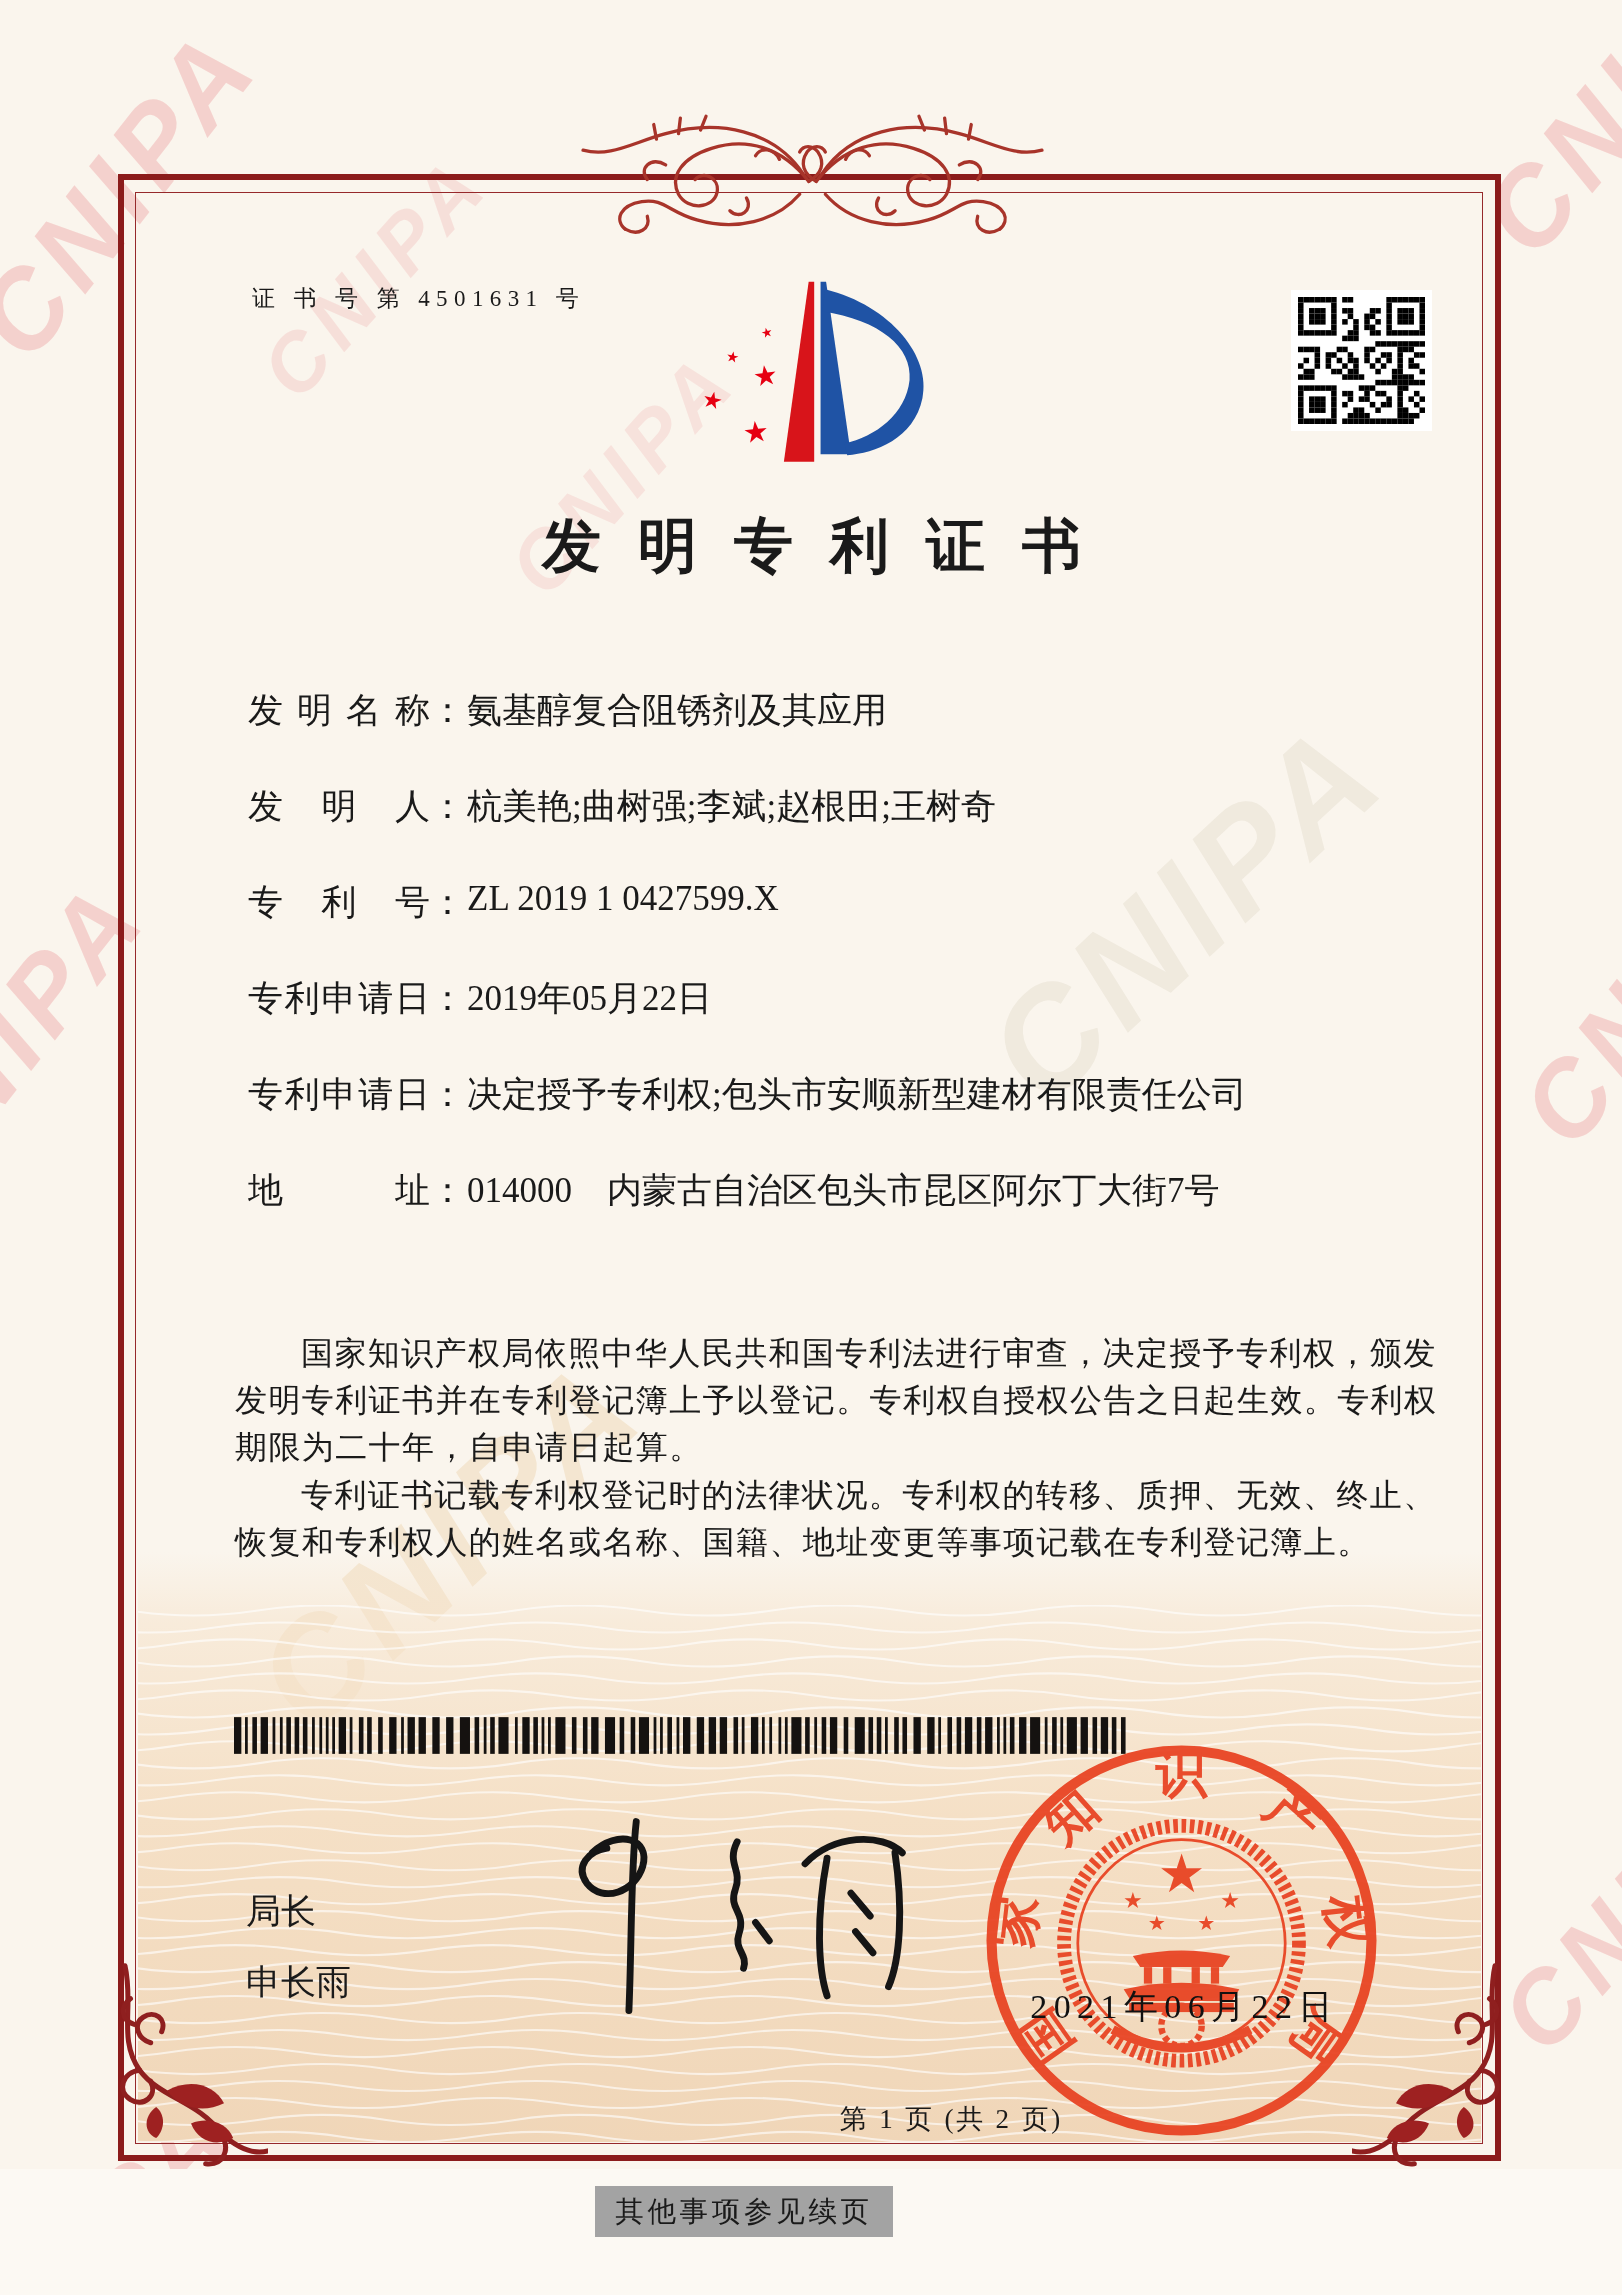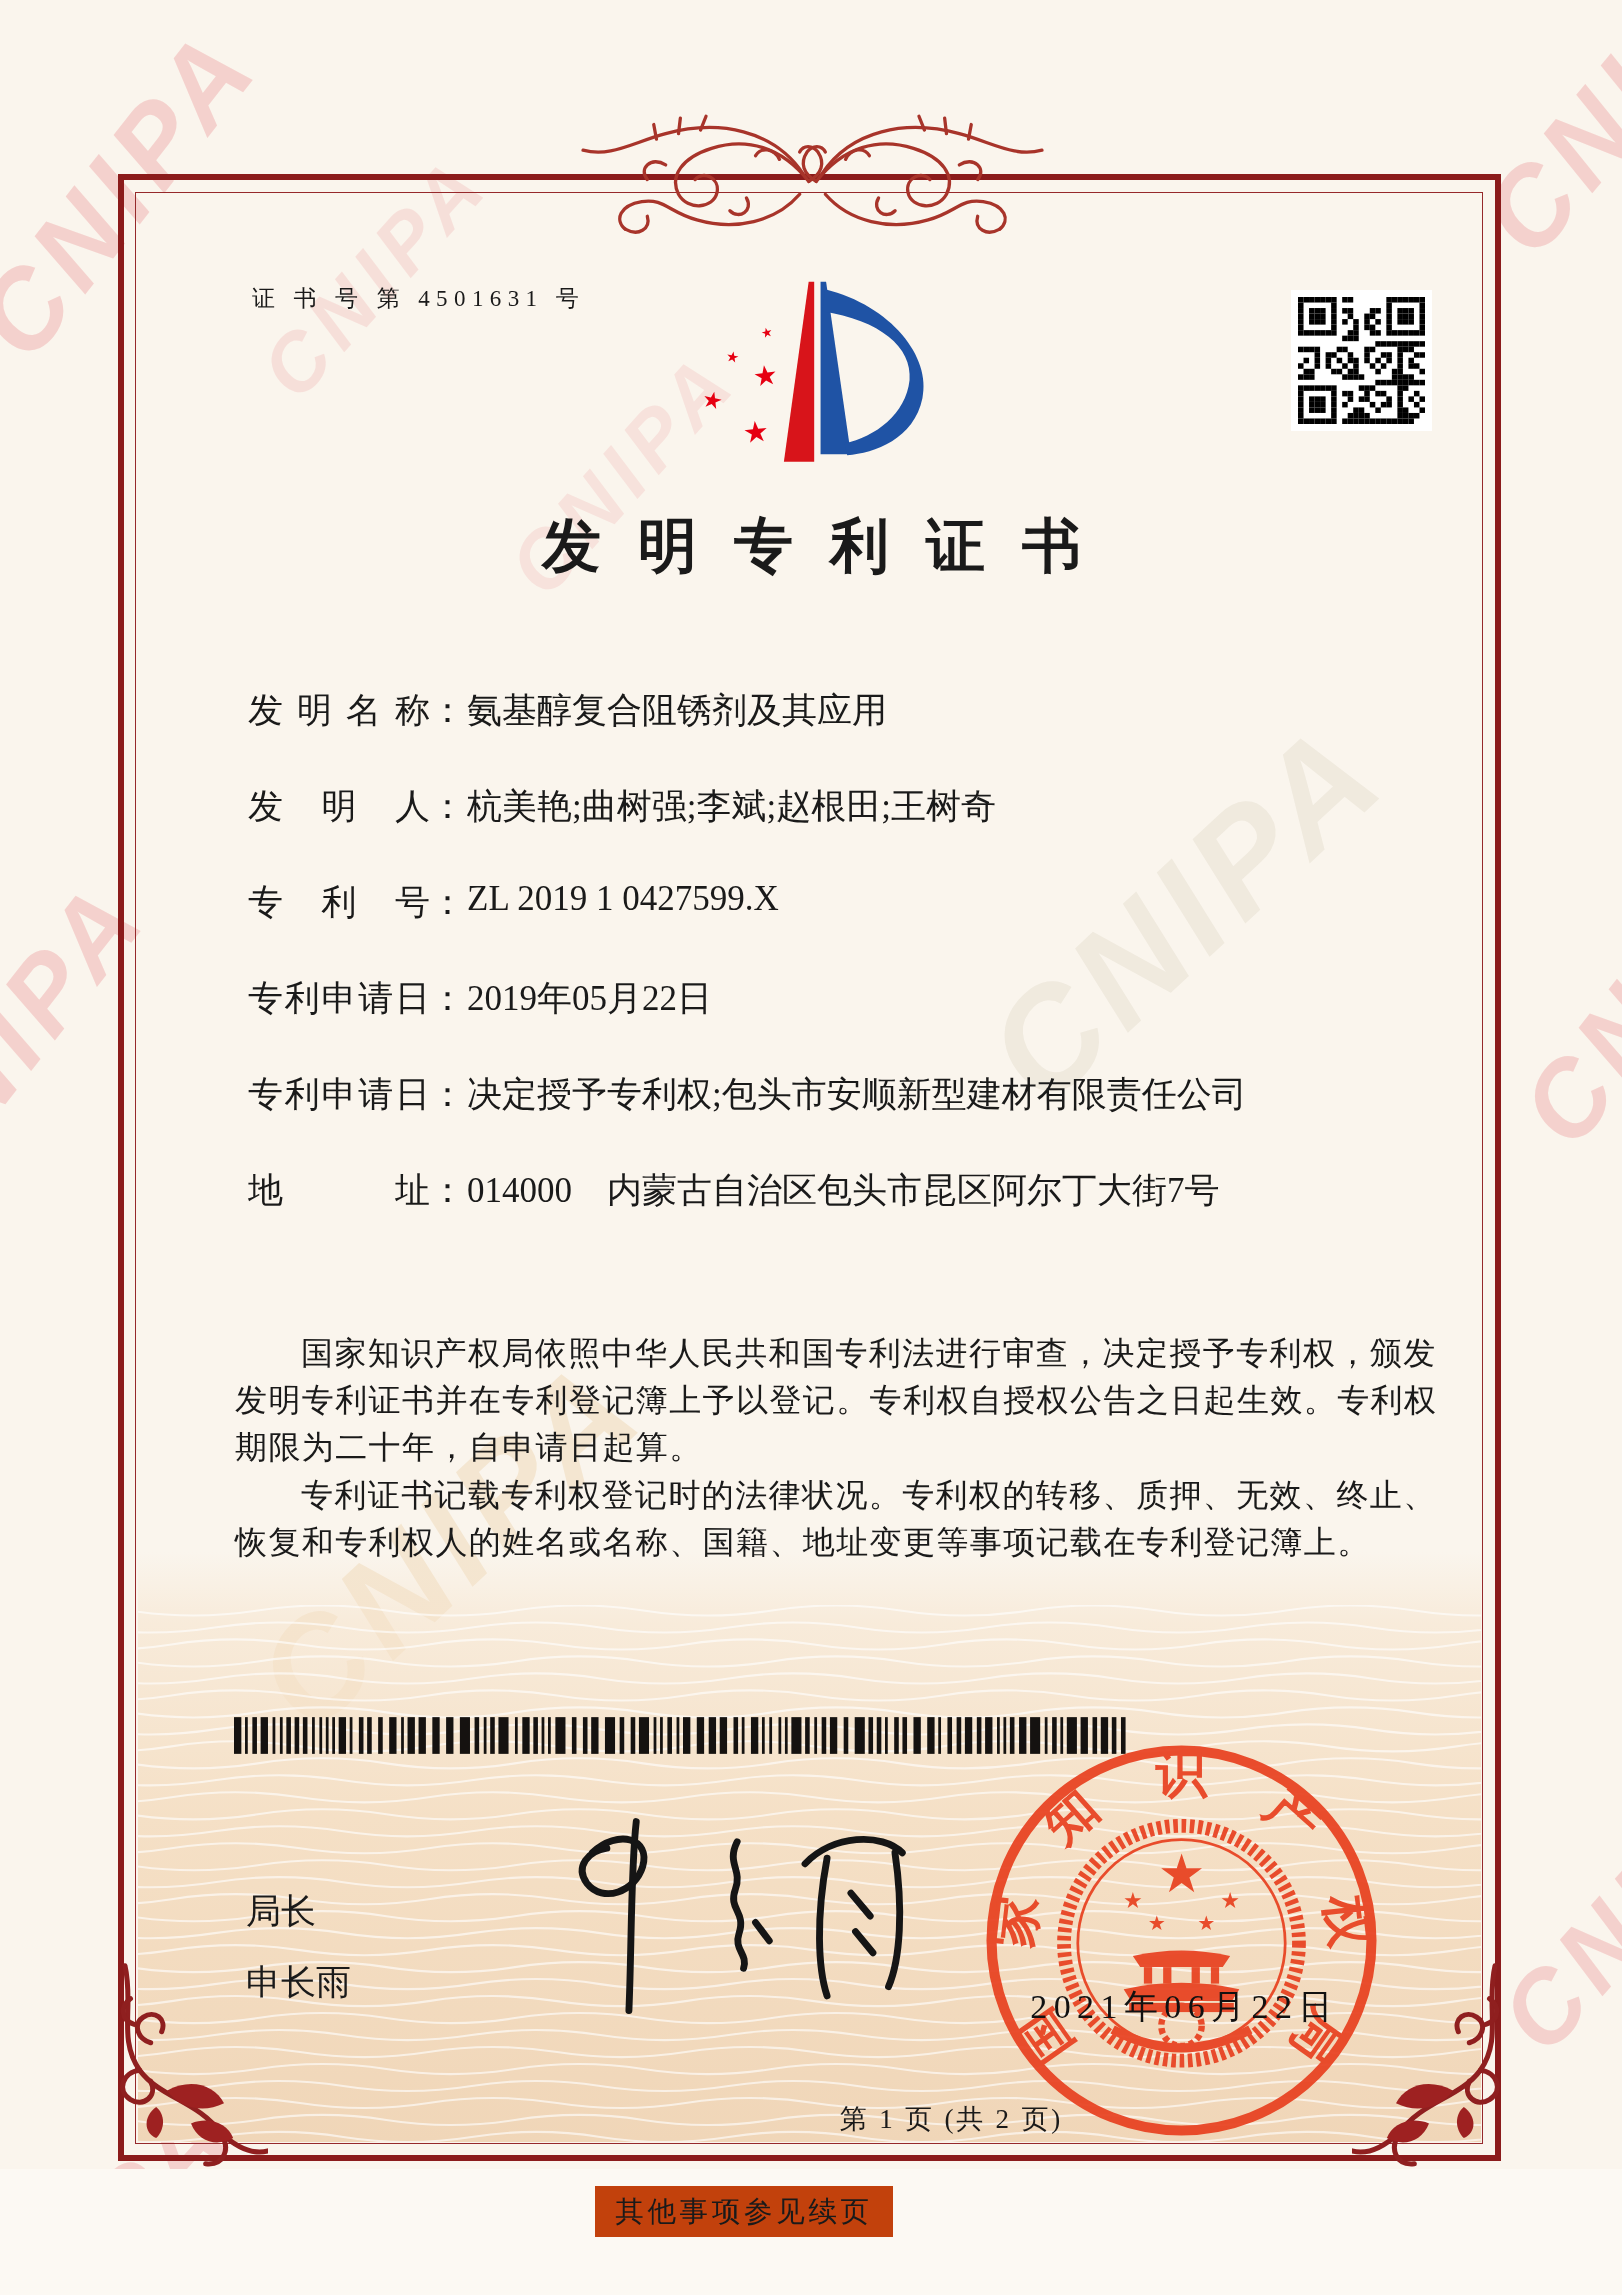--- a/index.html
+++ b/index.html
@@ -44,21 +44,21 @@
   .director{position:absolute;left:246px;top:1888px;z-index:4;
             font-family:"Liberation Sans","DejaVu Sans",sans-serif;font-weight:normal;font-size:35px;}
   .director div{margin-bottom:24px;}
   .signature{position:absolute;left:528px;top:1814px;z-index:5;}
   .seal{position:absolute;left:975px;top:1734px;width:413px;height:413px;z-index:4;}
   .seal-date{position:absolute;left:987px;top:1984px;width:395px;text-align:center;
              font-size:34px;letter-spacing:6.4px;color:#111;z-index:5;white-space:nowrap;}
   .page-info{position:absolute;left:420px;top:2101px;width:643px;text-align:right;
              font-size:27px;letter-spacing:2.8px;z-index:4;}
   .bottom-strip{position:absolute;left:0;top:2169px;width:1623px;height:127px;background:#fcf9f3;z-index:3;}
-  .cont-note{position:absolute;left:595px;top:2186px;width:298px;height:51px;background:#c2410c;
+  .cont-note{position:absolute;left:595px;top:2186px;width:298px;height:51px;background:#a3a3a3;
              text-align:center;line-height:51px;font-size:28.5px;letter-spacing:3.7px;z-index:4;}
 </style>
 </head>
 <body>
 
 <div class="page">
 
   <div class="wm wm-pink" style="left:-51px;top:303px;font-size:110px;transform:rotate(-52deg);">CNIPA</div>
   <div class="wm wm-pink" style="left:1456px;top:197px;font-size:110px;transform:rotate(-50deg);">CNIPA</div>
   <div class="wm wm-pink" style="left:-152px;top:1148px;font-size:106px;transform:rotate(-52deg);">CNIPA</div>

